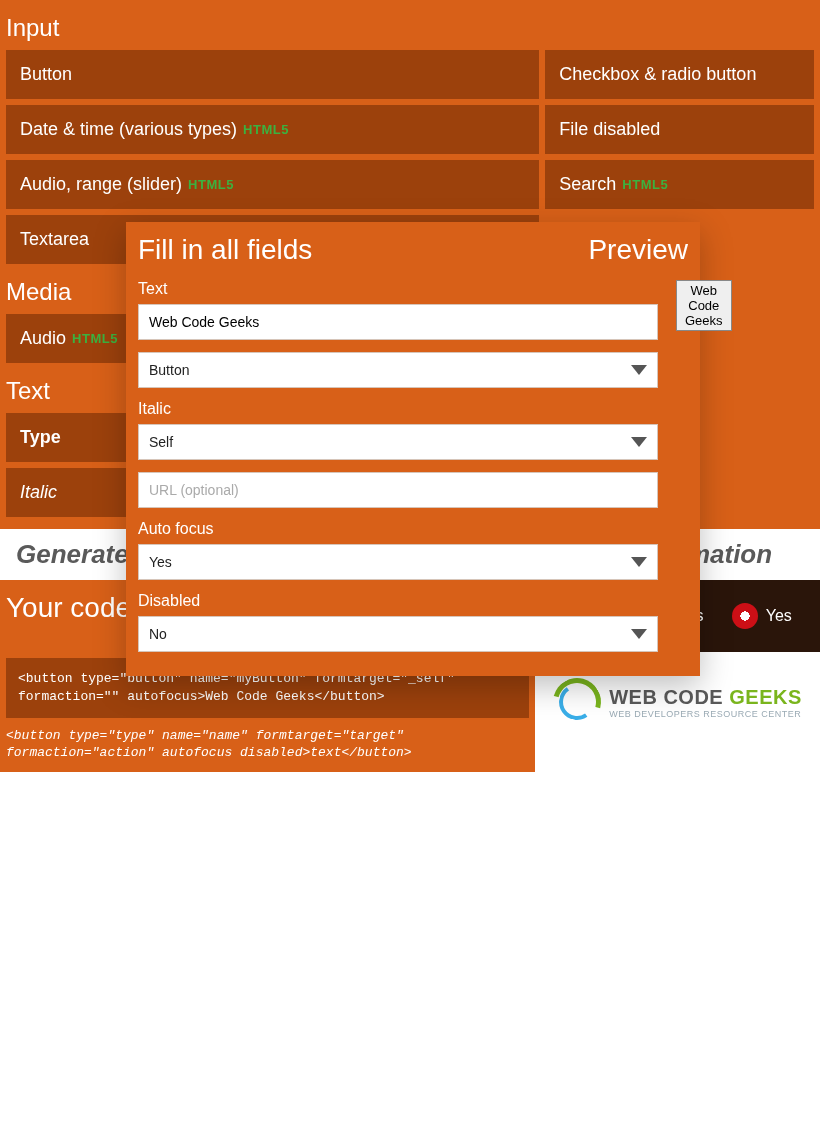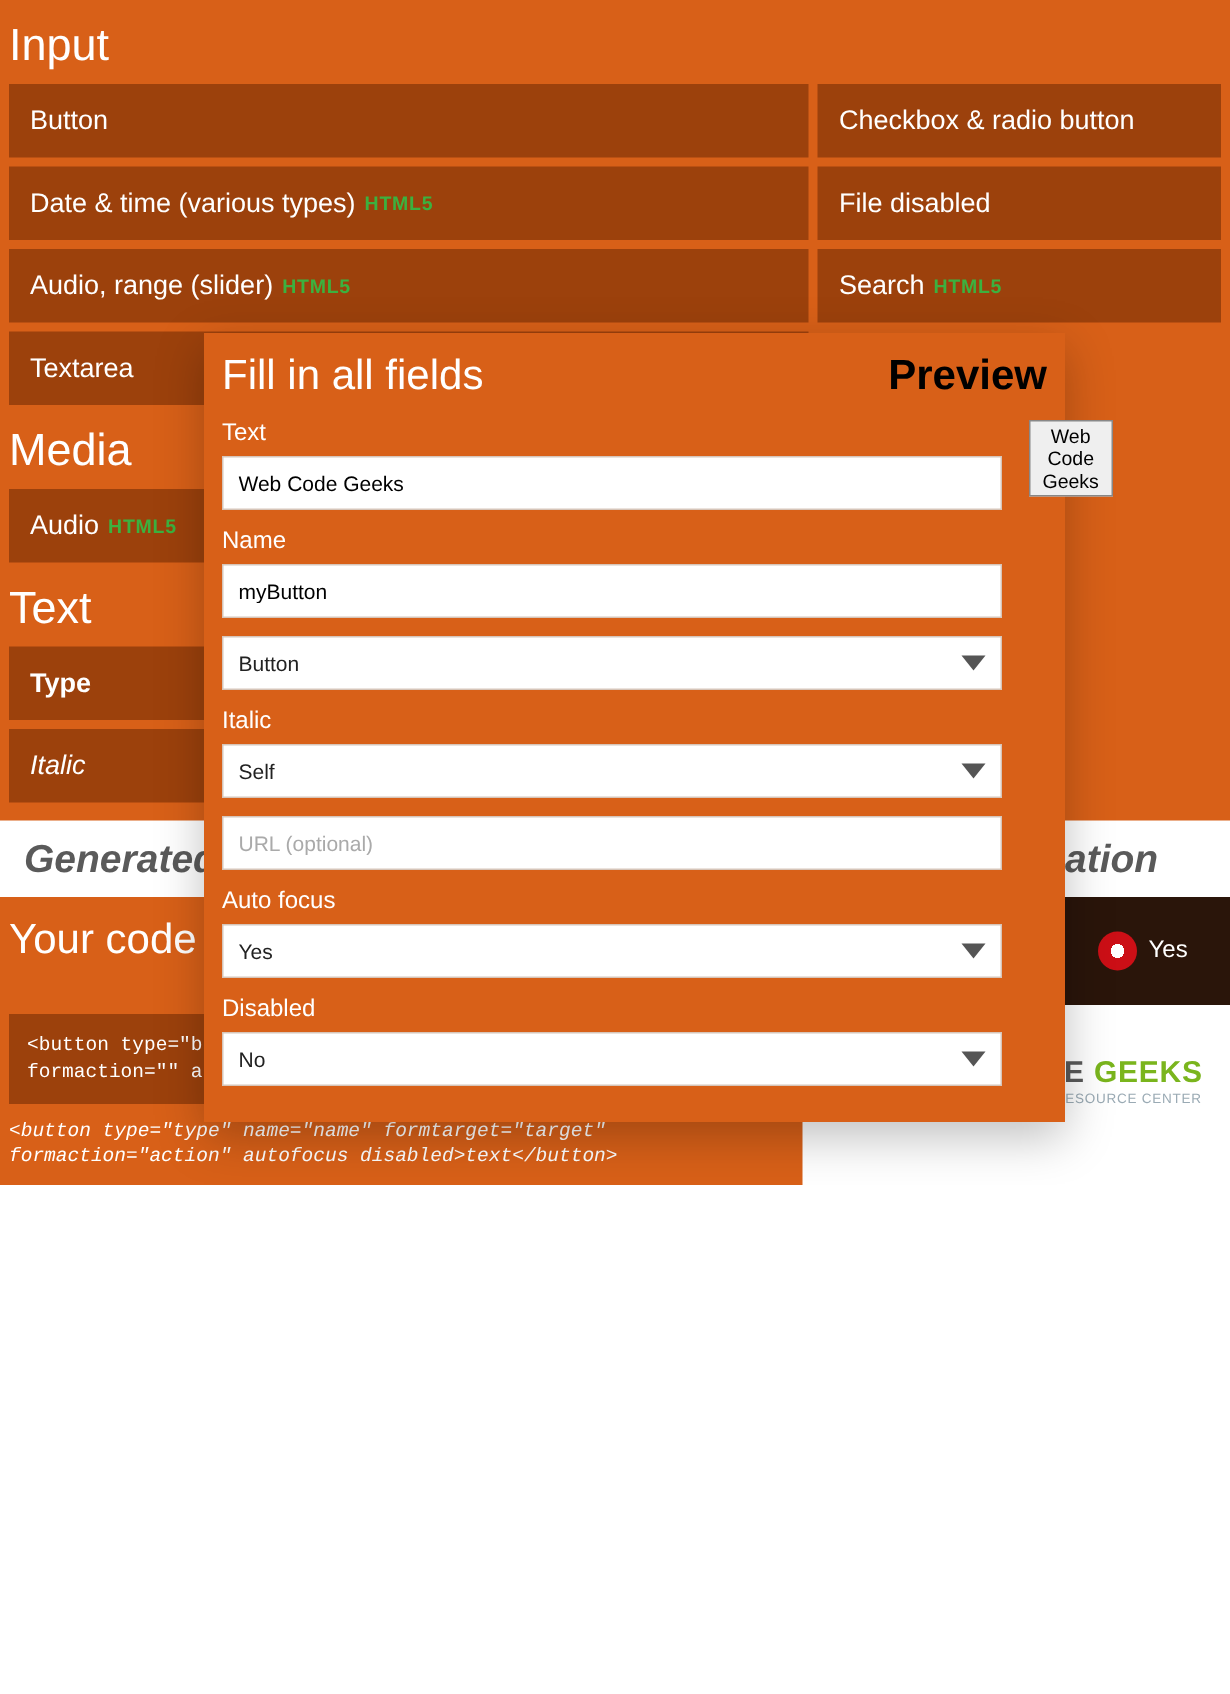--- a/index.html
+++ b/index.html
@@ -8,21 +8,21 @@
     background: #ffffff;
     width: 820px;
     position: relative;
   }
   .top-section {
     background: #d86018;
     padding: 6px;
   }
   .section-heading {
     color: #fff;
-    font-size: 30px;
+    font-size: 24px;
     font-weight: 400;
     padding: 8px 0;
   }
   .list-row {
     display: flex;
     gap: 6px;
     margin-bottom: 6px;
   }
   .list-item {
     background: #9c410c;
@@ -41,42 +41,42 @@
     font-weight: 700;
     font-size: 13px;
     letter-spacing: 0.5px;
   }
   .italic-txt { font-style: italic; }
   .bold-txt { font-weight: 700; }
 
   
   .modal {
     position: absolute;
-    left: 136px;
+    left: 126px;
     top: 222px;
     width: 574px;
     background: #d86018;
     padding: 12px;
     box-shadow: 0 10px 30px rgba(0,0,0,0.25);
   }
   .modal-head {
     display: flex;
     justify-content: space-between;
     align-items: center;
     margin-bottom: 14px;
   }
   .modal-title {
     color: #fff;
     font-size: 28px;
     font-weight: 400;
   }
   .preview-title {
-    color: #000000;
+    color: #ffffff;
     font-size: 28px;
-    font-weight: 700;
+    font-weight: 400;
   }
   .modal-body {
     display: flex;
     gap: 18px;
   }
   .form-col { flex: 0 0 520px; }
   .preview-col { flex: 1; }
   .field { margin-bottom: 12px; }
   .field-label {
     color: #fff;
@@ -336,24 +336,20 @@
     <div class="modal-title">Fill in all fields</div>
     <div class="preview-title">Preview</div>
   </div>
   <div class="modal-body">
     <div class="form-col">
       <div class="field">
         <label class="field-label">Text</label>
         <input class="text-input" value="Web Code Geeks" style="">
       </div>
       <div class="field">
-        <label class="field-label">Name</label>
-        <input class="text-input" value="myButton" style="">
-      </div>
-      <div class="field">
         <div class="select-wrap">
           <span class="select-val">Button</span>
           <span class="chevron"></span>
         </div>
       </div>
       <div class="field">
         <label class="field-label">Italic</label>
         <div class="select-wrap">
           <span class="select-val">Self</span>
           <span class="chevron"></span>

